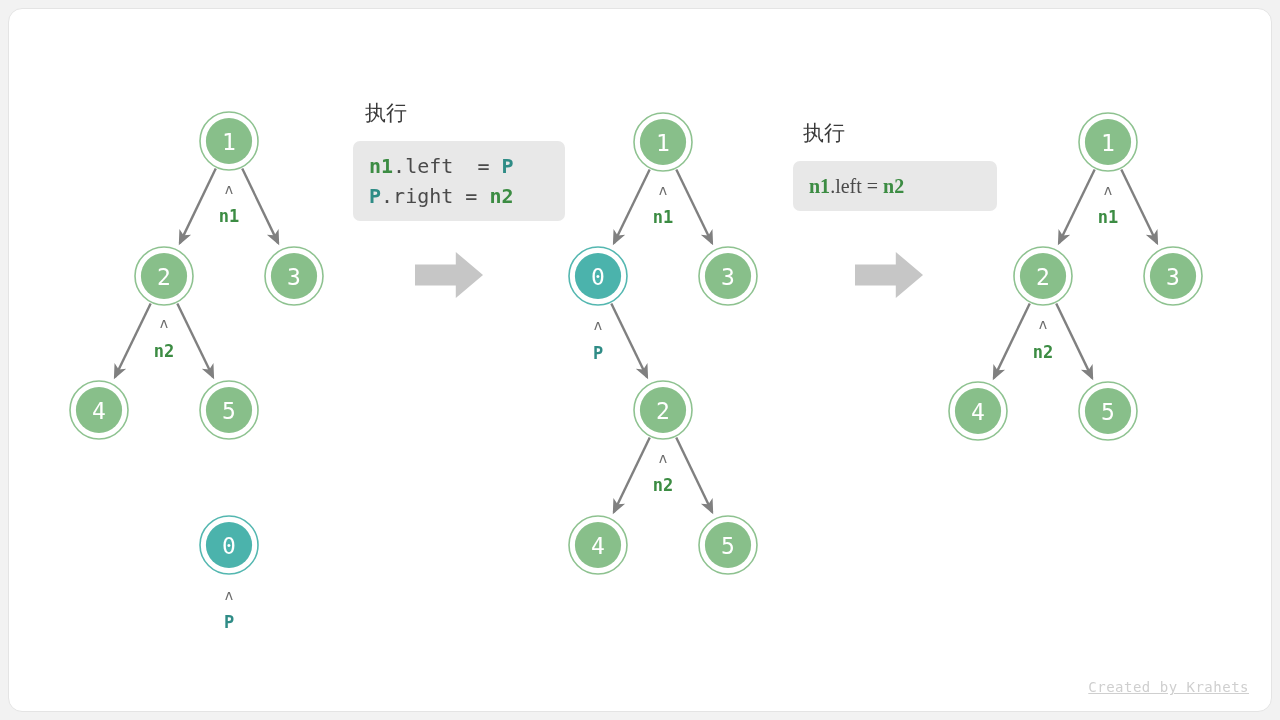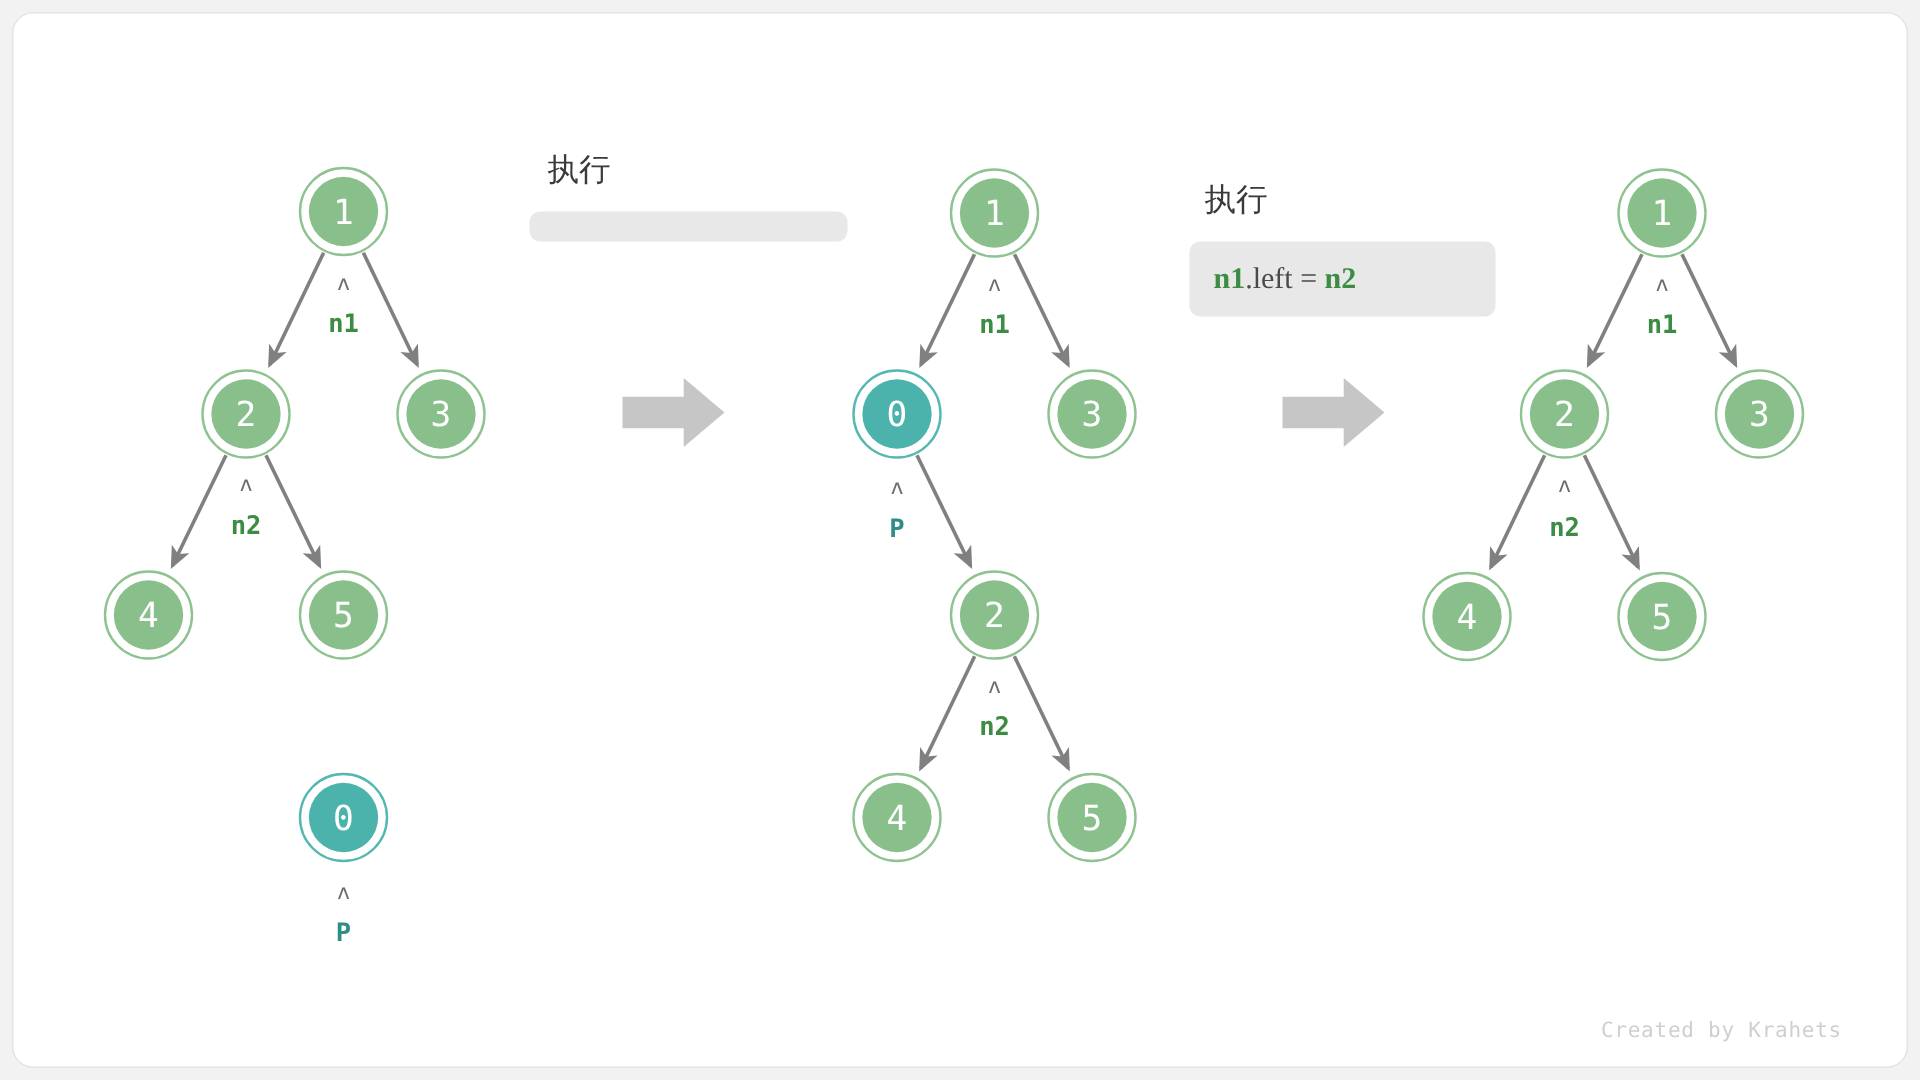--- a/index.html
+++ b/index.html
@@ -79,27 +79,28 @@
     font-size: 20px;
     line-height: 30px;
     color: #4a4a4a;
     white-space: pre;
     box-sizing: border-box;
   }
   .codebox .v-green { color: #3c8c43; font-weight: bold; }
   .codebox .v-teal  { color: #2f8c86; font-weight: bold; }
   .footer {
     position: absolute;
-    right: 43px;
+    right: 22px;
     bottom: 16px;
     font-family: "DejaVu Sans Mono", monospace;
     font-size: 14px;
     color: #cfcfcf;
     letter-spacing: 0.5px;
     white-space: nowrap;
+    text-decoration: underline;
   }
 </style>
 </head>
 <body>
 
 <div id="canvas">
   <div class="card">
 
     <svg class="layer" id="svg-layer" viewBox="0 0 1264 704">
       <defs>
@@ -248,19 +249,19 @@
           <path d="M 406 255.42 L 446.8 255.42 L 446.8 243 L 474 266 L 446.8 289 L 446.8 276.58 L 406 276.58 Z" fill="#c6c6c6"></path>
           <path d="M 846 255.42 L 886.8 255.42 L 886.8 243 L 914 266 L 886.8 289 L 886.8 276.58 L 846 276.58 Z" fill="#c6c6c6"></path>
         </g>
     </svg>
 
     <div id="headers-host">
         <div class="hdr" style="left: 356px; top: 90px;">执行</div>
         <div class="hdr" style="left: 794px; top: 110px;">执行</div>
       </div>
     <div id="codeboxes-host">
-        <div class="codebox" style="left: 344px; top: 132px; width: 212px;"></div>
+        <div class="codebox" style="left: 344px; top: 132px; width: 212px;"><div><span class="v-green">n1</span><span>.left  = </span><span class="v-teal">P</span></div><div><span class="v-teal">P</span><span>.right = </span><span class="v-green">n2</span></div></div>
         <div class="codebox" style="left: 784px; top: 152px; width: 204px; font-family: Liberation Serif, serif;"><div><span class="v-green">n1</span><span>.left = </span><span class="v-green">n2</span></div></div>
       </div>
 
     <div class="footer">Created by Krahets</div>
   </div>
 </div>
 
 </body></html>

